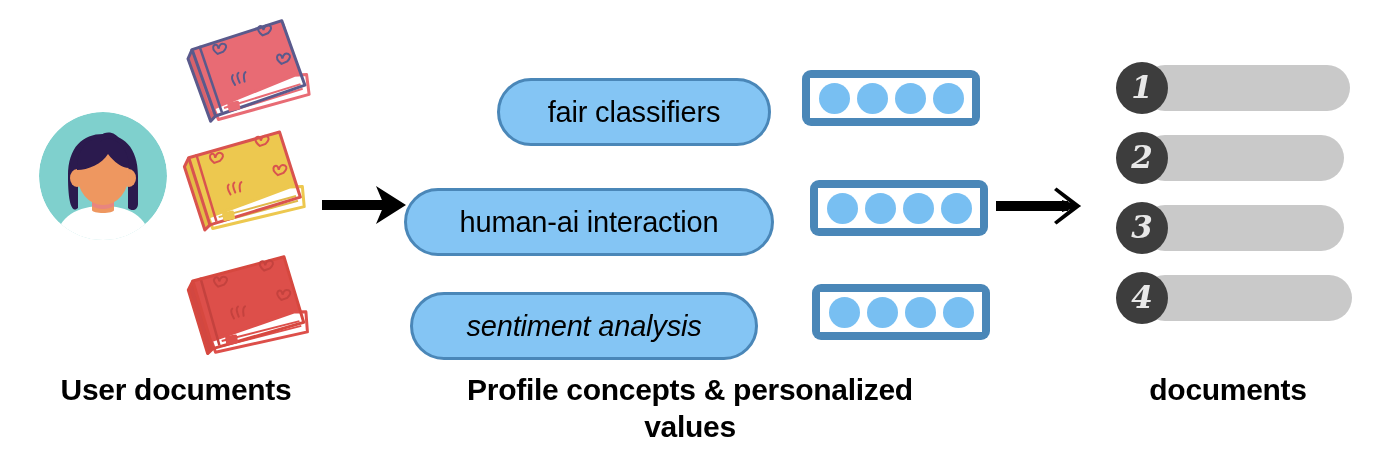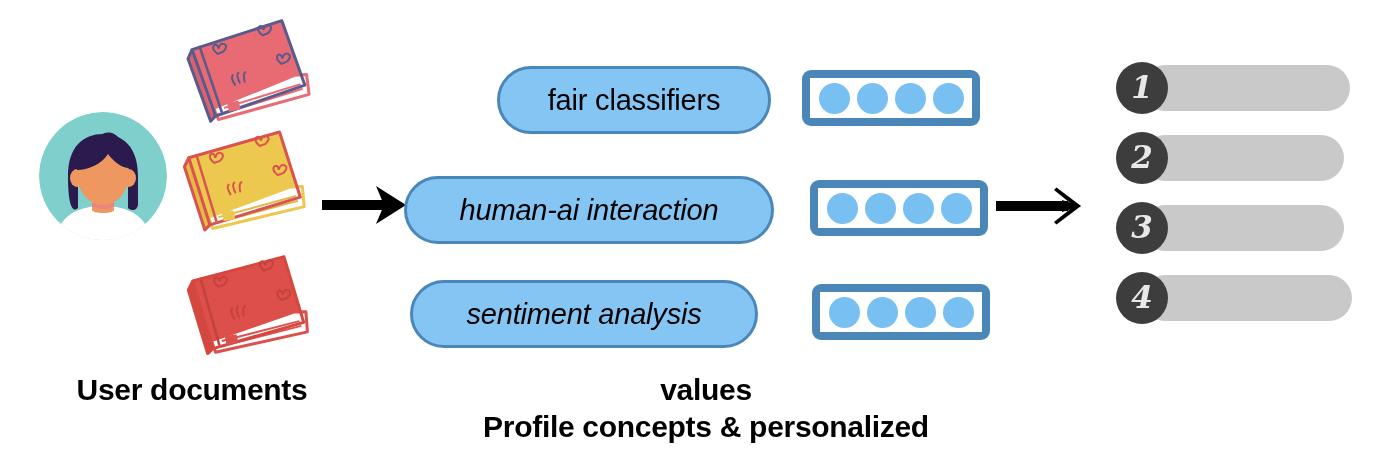--- a/index.html
+++ b/index.html
@@ -36,39 +36,39 @@
   #arrow-2 { left: 996px; top: 186px; width: 92px; height: 40px; }
 
   
   .concept-row { position: absolute; height: 78px; }
   #concept-row-0 { left: 404px; top: 58px;  width: 590px; }
   #concept-row-1 { left: 404px; top: 168px; width: 590px; }
   #concept-row-2 { left: 404px; top: 272px; width: 590px; font-style: italic; }
 
   .concept-pill {
     position: absolute;
-    top: 8px;
+    top: 20px;
     height: 68px;
     background: #84c5f4;
     border: 3px solid #4a87b8;
     border-radius: 40px;
     box-sizing: border-box;
     display: flex;
     align-items: center;
     justify-content: center;
     color: #000000;
     font-size: 29px;
     font-weight: 400;
     letter-spacing: -0.2px;
     white-space: nowrap;
     padding: 0 22px;
   }
   
   #concept-row-0 .concept-pill { left: 93px;  width: 274px; }
-  #concept-row-1 .concept-pill { left: 0px;   width: 370px; font-style: italic; }
+  #concept-row-1 .concept-pill { left: 0px;   width: 370px; }
   #concept-row-2 .concept-pill { left: 6px;   width: 348px; }
 
   
   .value-meter {
     position: absolute;
     top: 12px;
     width: 178px;
     height: 56px;
     background: #4a87b8;
     border-radius: 9px;
@@ -133,21 +133,20 @@
 
   
   .caption {
     position: absolute;
     color: #000000;
     font-weight: 700;
     font-size: 30px;
     line-height: 1.22;
     text-align: center;
     letter-spacing: -0.3px;
-    padding-left: 16px;
   }
   #caption-left  { left: 0px;    top: 372px; width: 352px; }
   #caption-mid   { left: 395px;  top: 372px; width: 590px; }
   #caption-right { left: 1078px; top: 372px; width: 300px; }
 </style>
 </head>
 <body>
 
 <div id="canvas">
 
@@ -294,22 +293,22 @@
       <div class="value-meter-inner">
         <span class="value-dot"></span>
         <span class="value-dot"></span>
         <span class="value-dot"></span>
         <span class="value-dot"></span>
       </div>
     </div>
   </div>
 
   <div class="caption" id="caption-mid">
+    <div>Profile concepts &amp; personalized</div>
     <div>values</div>
-    <div>Profile concepts &amp; personalized</div>
   </div>
 
   <div class="abs" id="arrow-2">
     <svg width="92" height="40" viewBox="0 0 92 40">
       <rect x="0" y="15" width="72" height="10" fill="#000000"></rect>
       <path d="M58 4 L60.5 1.5 L85 20 L60.5 38.5 L58 36 L78 20 Z" fill="#000000"></path>
       <path d="M66 14 L85 20 L66 26 Z" fill="#000000"></path>
     </svg>
   </div>
 
@@ -324,15 +323,16 @@
   <div class="rec-row" id="rec-row-2">
     <div class="rec-bar"></div>
     <div class="rec-badge">3</div>
   </div>
   <div class="rec-row" id="rec-row-3">
     <div class="rec-bar"></div>
     <div class="rec-badge">4</div>
   </div>
 
   <div class="caption" id="caption-right">
+    <div>documents</div>
   </div>
 
 </div>
 
 </body></html>

